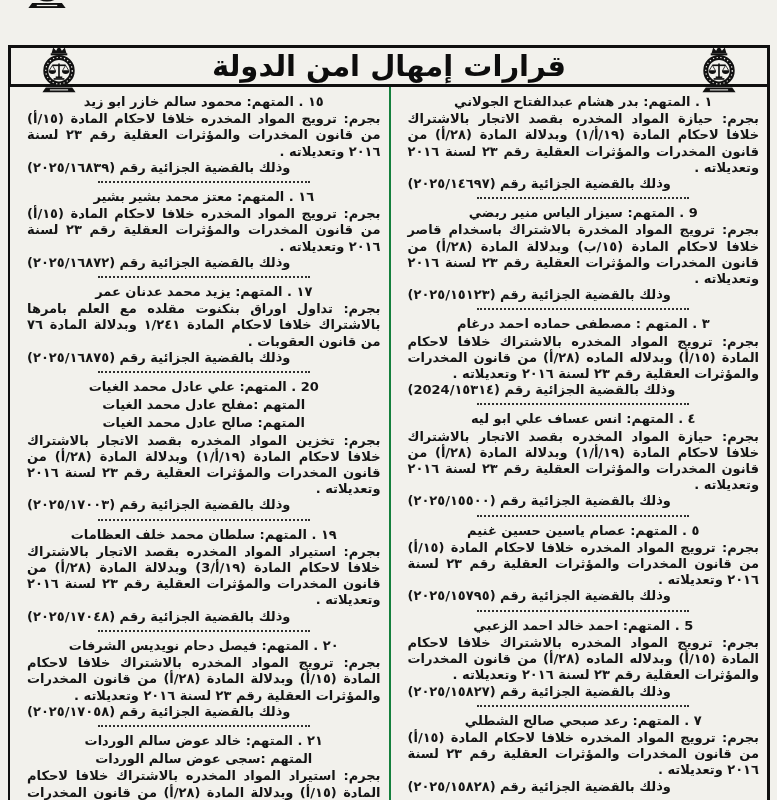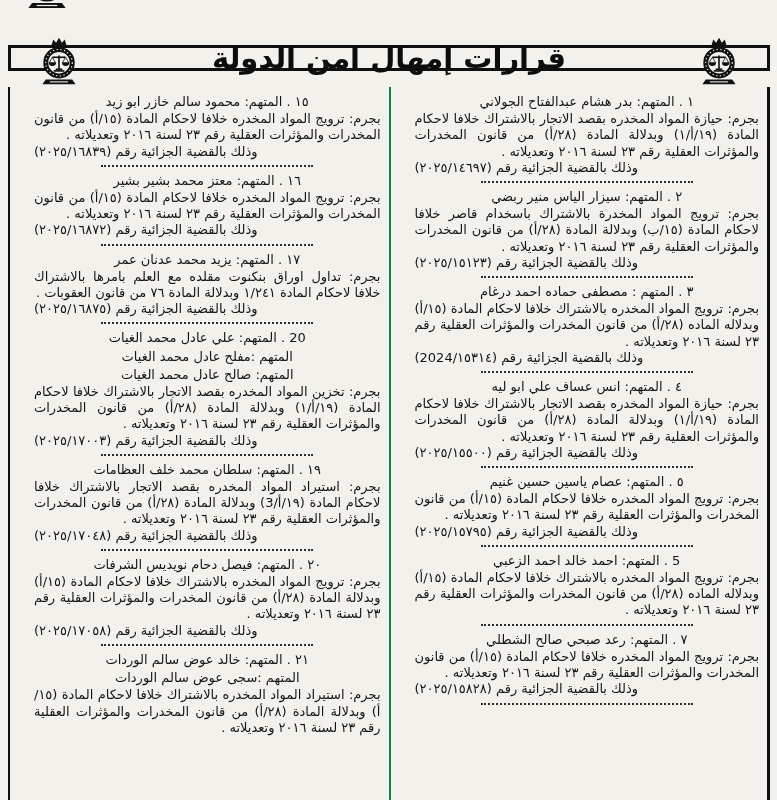--- a/index.html
+++ b/index.html
@@ -11,21 +11,21 @@
     font-family:"DejaVu Sans",sans-serif;
     color:#151515;
     direction:rtl;
     margin:0 auto;
   }
   
   .top-clip{position:absolute;left:24px;top:0;width:46px;height:9px;overflow:hidden;}
   .top-clip svg{width:46px;height:54px;margin-top:-45px;display:block;}
 
   .masthead{
-    position:absolute;left:8px;right:7px;top:45px;height:26px;
+    position:absolute;left:8px;right:7px;top:45px;height:42px;
     border:3px solid #101010;
     box-sizing:border-box;
     display:flex;align-items:center;justify-content:space-between;
     padding:0 28px;
   }
   .masthead .emblem{width:40px;height:48px;margin-top:6px;flex:0 0 auto;}
   .masthead h1{
     margin:0;flex:1;
     text-align:center;
     font-size:29px;font-weight:bold;
@@ -38,22 +38,22 @@
   .cols{
     position:absolute;left:8px;right:7px;top:87px;bottom:0;
     border-left:2px solid #101010;
     border-right:3px solid #101010;
     box-sizing:border-box;
     display:flex;direction:rtl;
     overflow:hidden;
   }
   .col{
     width:50%;box-sizing:border-box;
-    padding:5px 8px 0 24px;
-    font-size:13px;line-height:16.2px;font-weight:normal;
+    padding:5px 8px 0 17px;
+    font-size:13px;line-height:16.2px;font-weight:bold;
   }
   .col-a{border-left:2px solid #15803d;} 
 
   .entry{margin:0;}
   .name{text-align:center;margin:2px 0 1px;}
   .charge{margin:0;text-align:justify;text-align-last:right;}
   .case{text-align:left;margin:0;}
   .sep{border-top:2.5px dotted #2e2e2e;width:212px;height:0;margin:5px auto 6px;}
 </style>
 </head>
@@ -107,21 +107,21 @@
 
   <div class="cols">
     <section class="col col-a" id="col-right">
         <article class="entry">
           <div class="name">١ . المتهم: بدر هشام عبدالفتاح الجولاني</div>
           <p class="charge">بجرم: حيازة المواد المخدره بقصد الاتجار بالاشتراك خلافا لاحكام المادة (١٩/أ/١) وبدلالة المادة (٢٨/أ) من قانون المخدرات والمؤثرات العقلية رقم ٢٣ لسنة ٢٠١٦ وتعديلاته .</p>
           <div class="case">وذلك بالقضية الجزائية رقم (٢٠٢٥/١٤٦٩٧)</div>
         </article>
         <div class="sep"></div>
         <article class="entry">
-          <div class="name">٢ . المتهم: سيزار الياس منير ربضي</div>
+          <div class="name">9 . المتهم: سيزار الياس منير ربضي</div>
           <p class="charge">بجرم: ترويج المواد المخدرة بالاشتراك باسخدام قاصر خلافا لاحكام المادة (١٥/ب) وبدلالة المادة (٢٨/أ) من قانون المخدرات والمؤثرات العقلية رقم ٢٣ لسنة ٢٠١٦ وتعديلاته .</p>
           <div class="case">وذلك بالقضية الجزائية رقم (٢٠٢٥/١٥١٢٣)</div>
         </article>
         <div class="sep"></div>
         <article class="entry">
           <div class="name">٣ . المتهم : مصطفى حماده احمد درغام</div>
           <p class="charge">بجرم: ترويج المواد المخدره بالاشتراك خلافا لاحكام المادة (١٥/أ) وبدلاله الماده (٢٨/أ) من قانون المخدرات والمؤثرات العقلية رقم ٢٣ لسنة ٢٠١٦ وتعديلاته .</p>
           <div class="case">وذلك بالقضية الجزائية رقم (2024/١٥٣١٤)</div>
         </article>
         <div class="sep"></div>
@@ -133,20 +133,21 @@
         <div class="sep"></div>
         <article class="entry">
           <div class="name">٥ . المتهم: عصام ياسين حسين غنيم</div>
           <p class="charge">بجرم: ترويج المواد المخدره خلافا لاحكام المادة (١٥/أ) من قانون المخدرات والمؤثرات العقلية رقم ٢٣ لسنة ٢٠١٦ وتعديلاته .</p>
           <div class="case">وذلك بالقضية الجزائية رقم (٢٠٢٥/١٥٧٩٥)</div>
         </article>
         <div class="sep"></div>
         <article class="entry">
           <div class="name">5 . المتهم: احمد خالد احمد الزعبي</div>
           <p class="charge">بجرم: ترويج المواد المخدره بالاشتراك خلافا لاحكام المادة (١٥/أ) وبدلاله الماده (٢٨/أ) من قانون المخدرات والمؤثرات العقلية رقم ٢٣ لسنة ٢٠١٦ وتعديلاته .</p>
+          <div class="case">وذلك بالقضية الجزائية رقم (٢٠٢٥/١٥٨٢٧)</div>
         </article>
         <div class="sep"></div>
         <article class="entry">
           <div class="name">٧ . المتهم: رعد صبحي صالح الشطلي</div>
           <p class="charge">بجرم: ترويج المواد المخدره خلافا لاحكام المادة (١٥/أ) من قانون المخدرات والمؤثرات العقلية رقم ٢٣ لسنة ٢٠١٦ وتعديلاته .</p>
           <div class="case">وذلك بالقضية الجزائية رقم (٢٠٢٥/١٥٨٢٨)</div>
         </article>
         <div class="sep"></div>
       </section>
     <section class="col col-b" id="col-left">

